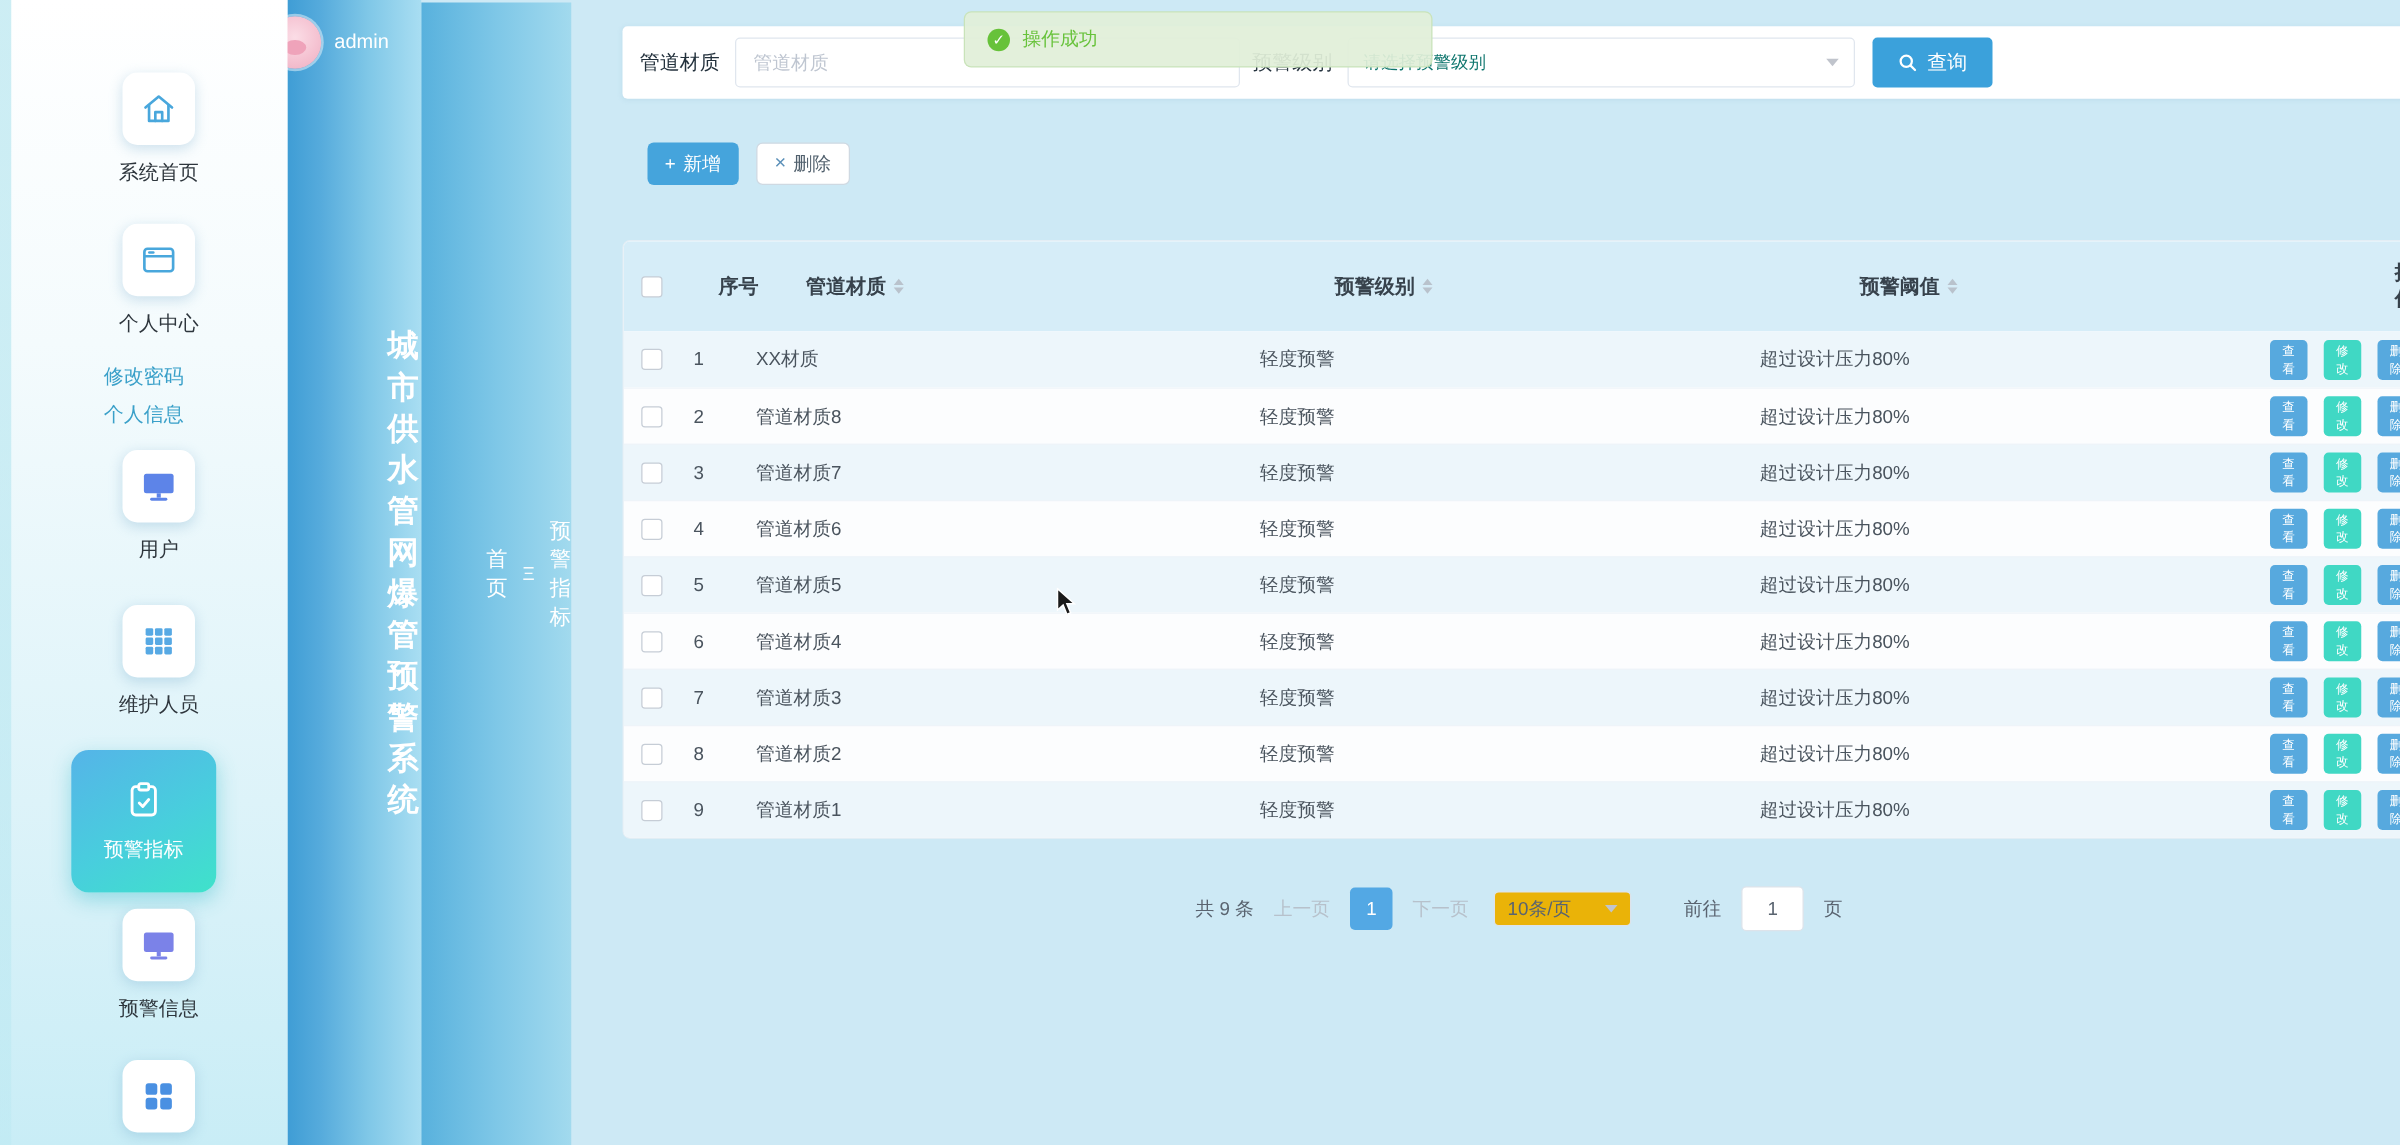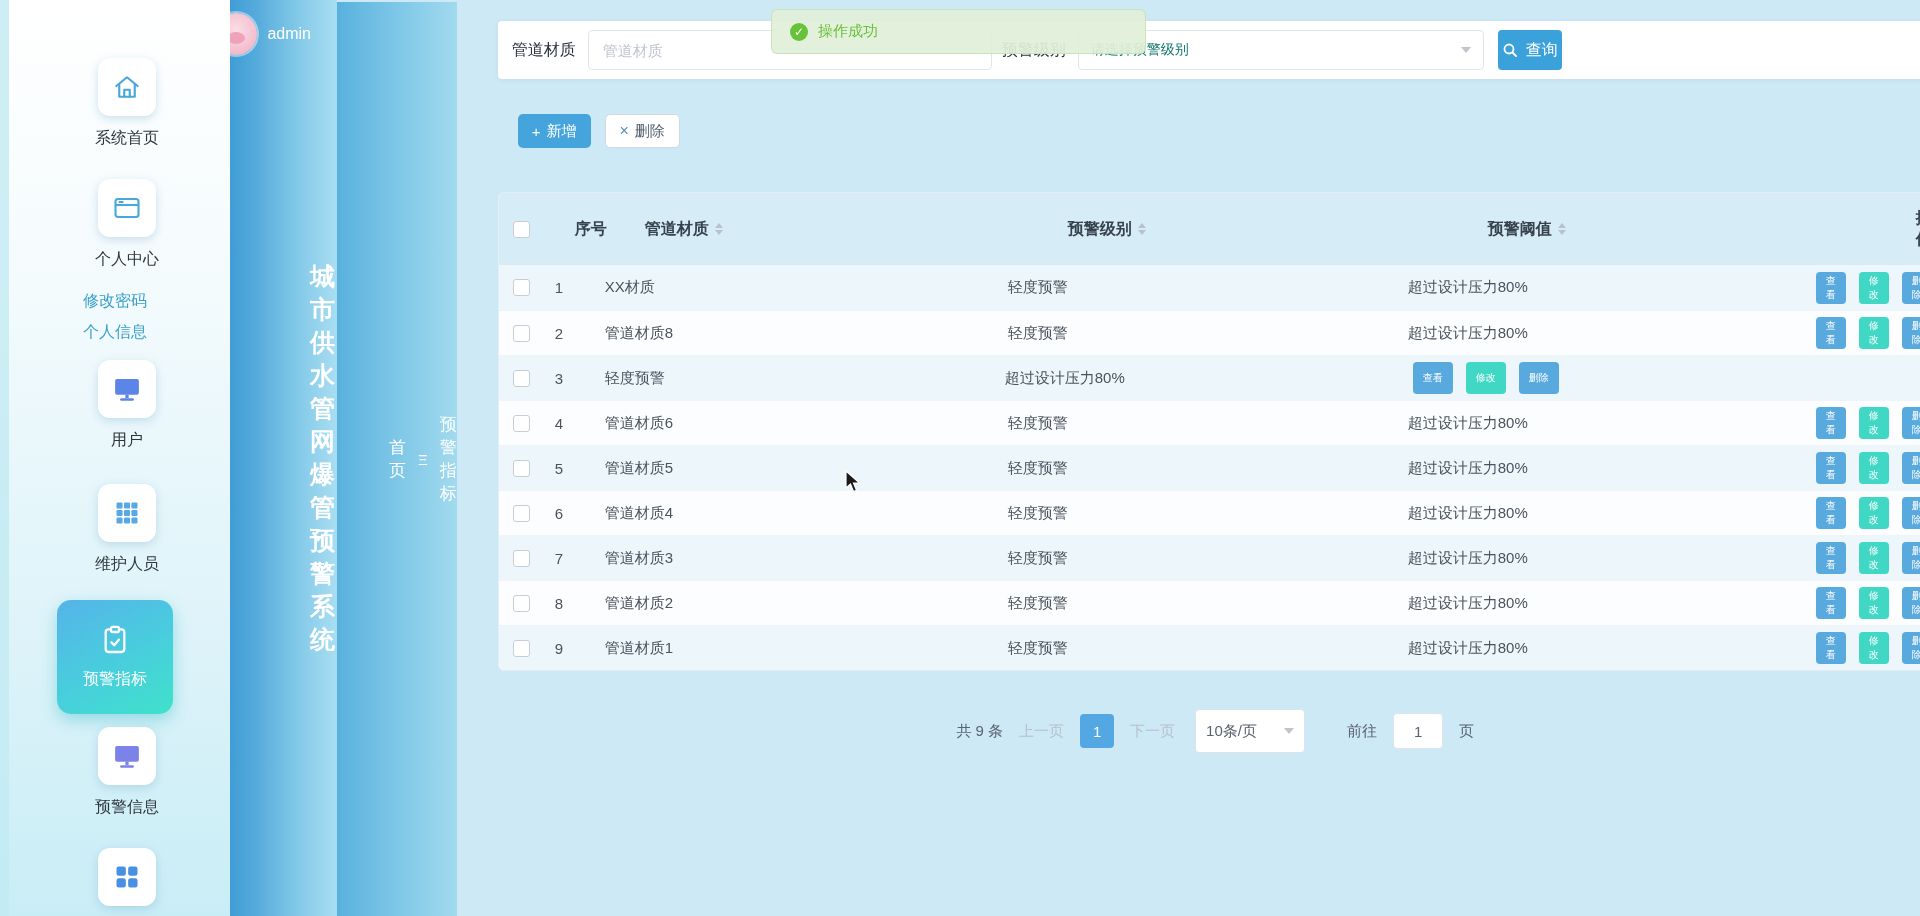--- a/index.html
+++ b/index.html
@@ -52,21 +52,21 @@
   .filter-card { height:58px; background:#fff; border-radius:4px; display:flex; align-items:center;
     padding:0 14px; box-shadow:0 1px 4px rgba(130,170,200,.18); }
   .f-label { font-size:16px; color:#23313c; margin-right:12px; white-space:nowrap; }
   .f-input { width:404px; height:40px; border:1px solid #e0e6ee; border-radius:4px; padding:0 14px;
     font-size:15px; color:#333; outline:none; margin-right:10px; background:#fff; }
   .f-input::placeholder { color:#bfc6d1; }
   .f-select { width:406px; height:40px; border:1px solid #e0e6ee; border-radius:4px; background:#fff;
     display:flex; align-items:center; justify-content:space-between; padding:0 12px; margin-right:14px; cursor:pointer; }
   .sel-ph { color:#0f766e; font-size:14px; }
   .chev { width:0; height:0; border-left:5px solid transparent; border-right:5px solid transparent; border-top:6px solid #c0c4cc; }
-  .btn-search { height:40px; padding:0 4px; background:#3ba1db; color:#fff; border:none; border-radius:4px;
+  .btn-search { height:40px; padding:0 20px; background:#3ba1db; color:#fff; border:none; border-radius:4px;
     font-size:16px; display:flex; align-items:center; gap:8px; cursor:pointer; }
 
   .toolbar { margin-top:35px; padding-left:20px; display:flex; gap:14px; align-items:center; }
   .btn-add { height:34px; padding:0 14px; background:#45a4dc; color:#fff; border:none; border-radius:5px;
     font-size:15px; display:flex; align-items:center; gap:6px; cursor:pointer; }
   .btn-del { height:34px; padding:0 14px; background:#fff; color:#51606d; border:1px solid #cfd9e2; border-radius:5px;
     font-size:15px; display:flex; align-items:center; gap:6px; cursor:pointer; }
   .btn-del .x { color:#5a8fb8; font-size:16px; }
 
   .table-card { margin-top:44px; background:#fff; border-radius:6px; border:1px solid #e4eef5; overflow:hidden; }
@@ -89,21 +89,21 @@
   .caret.down { border-top:5px solid #b9c2cc; }
   .rb { height:32px; padding:0 10px; border:none; border-radius:4px; color:#fff; font-size:10px; cursor:pointer; }
   .rb.view, .rb.del { background:#57a9de; }
   .rb.edit { background:#40d8c4; }
 
   .pagination { margin-top:38px; display:flex; align-items:center; justify-content:center; gap:16px;
     font-size:15px; color:#5a6470; }
   .pg-prev,.pg-next { color:#b7c1cb; cursor:pointer; }
   .pg-page { width:34px; height:34px; background:#53a8e4; color:#fff; border-radius:4px;
     display:flex; align-items:center; justify-content:center; cursor:pointer; }
-  .pg-size { height:44px; min-width:110px; border:1px solid #dde3ea; background:#ffffff; border-radius:4px;
+  .pg-size { height:28px; min-width:110px; border:1px solid #dde3ea; background:#eab308; border-radius:4px;
     display:flex; align-items:center; justify-content:space-between; padding:0 10px; cursor:pointer; margin-left:4px; }
   .pg-goto { margin-left:26px; }
   .pg-input { width:50px; height:36px; border:1px solid #dde3ea; border-radius:4px; text-align:center;
     font-size:15px; color:#5a6470; outline:none; background:#fff; }
 
   .mouse-cursor { position:absolute; left:845px; top:470px; z-index:50; pointer-events:none; }
 </style>
 </head>
 <body>
 
@@ -300,20 +300,21 @@
       <button class="rb edit">修改</button>
       <button class="rb del">删除</button>
     </div>
   </div>
 
   <div class="trow">
     <div class="c-check">
                 <span class="checkbox"></span>
               </div>
     <div class="c-idx">3</div>
+    <div class="c-mat">管道材质7</div>
     <div class="c-lvl">轻度预警</div>
     <div class="c-thr">超过设计压力80%</div>
     <div class="c-act">
       <button class="rb view">查看</button>
       <button class="rb edit">修改</button>
       <button class="rb del">删除</button>
     </div>
   </div>
 
   <div class="trow">

